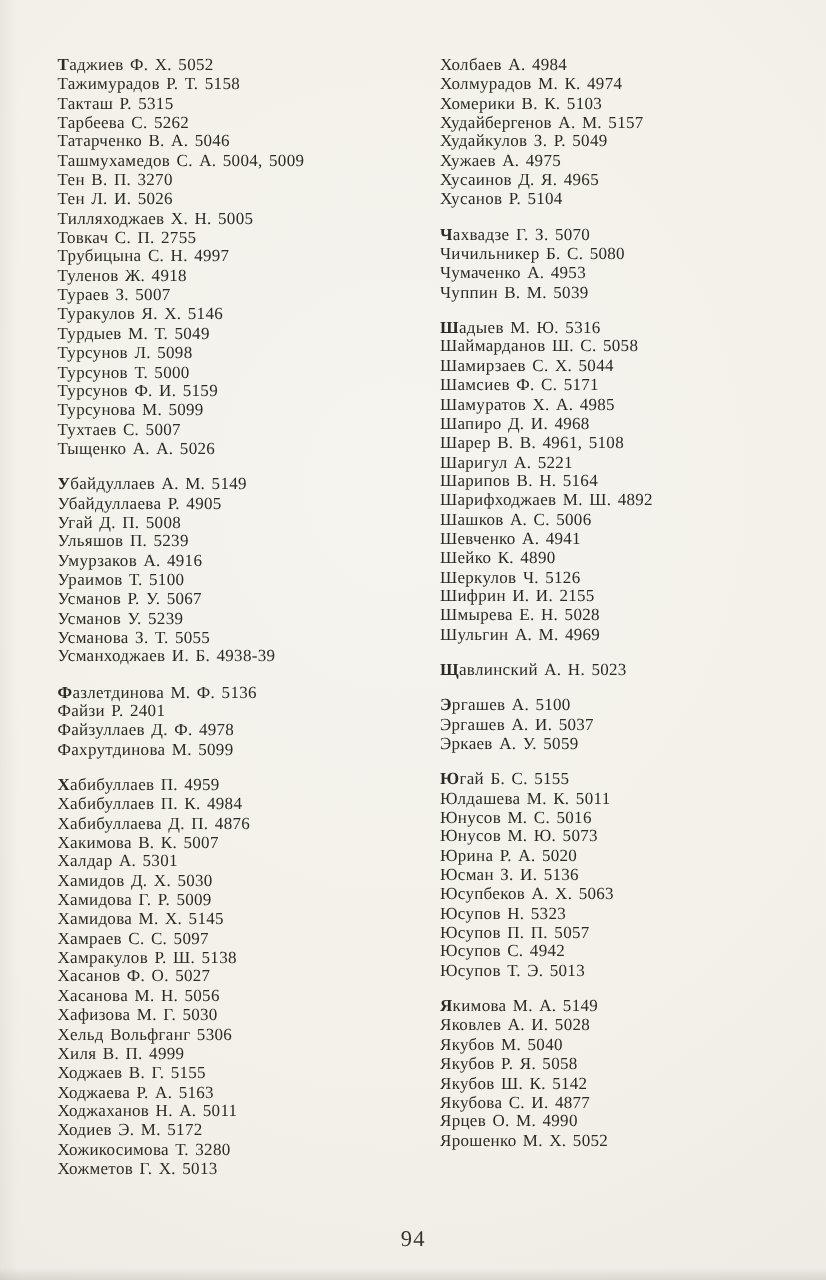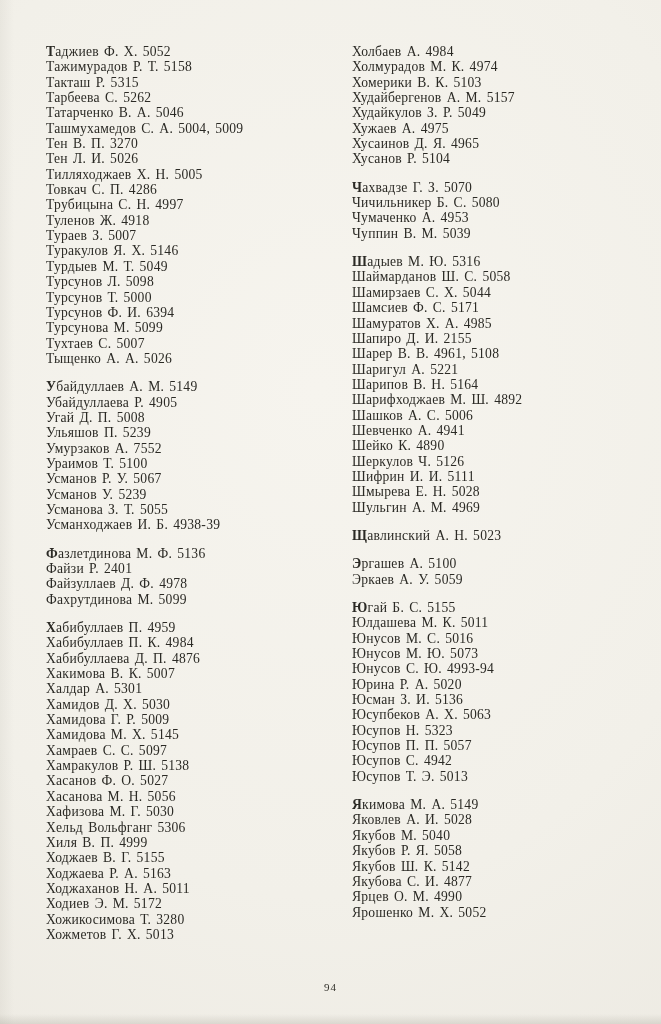--- a/index.html
+++ b/index.html
@@ -52,59 +52,59 @@
   .col-right { left: 352px; }
   .group { margin: 0 0 13px 0; }
   .entry { height: 15.35px; }
   .entry b { font-weight: bold; }
   .page-number {
     position: absolute;
     top: 981px;
     left: 0;
     right: 0;
     text-align: center;
-    font-size: 11px;
+    font-size: 18px;
     letter-spacing: 1px;
     color: #34332d;
   }
 </style>
 </head>
 <body>
 
 <div class="page">
   <div class="col col-left" id="col-0">
       <div class="group">
         <div class="entry"><b>Т</b>аджиев Ф. Х. 5052</div>
         <div class="entry">Тажимурадов Р. Т. 5158</div>
         <div class="entry">Такташ Р. 5315</div>
         <div class="entry">Тарбеева С. 5262</div>
         <div class="entry">Татарченко В. А. 5046</div>
         <div class="entry">Ташмухамедов С. А. 5004, 5009</div>
         <div class="entry">Тен В. П. 3270</div>
         <div class="entry">Тен Л. И. 5026</div>
         <div class="entry">Тилляходжаев Х. Н. 5005</div>
-        <div class="entry">Товкач С. П. 4286</div>
+        <div class="entry">Товкач С. П. 2755</div>
         <div class="entry">Трубицына С. Н. 4997</div>
         <div class="entry">Туленов Ж. 4918</div>
         <div class="entry">Тураев З. 5007</div>
         <div class="entry">Туракулов Я. Х. 5146</div>
         <div class="entry">Турдыев М. Т. 5049</div>
         <div class="entry">Турсунов Л. 5098</div>
         <div class="entry">Турсунов Т. 5000</div>
-        <div class="entry">Турсунов Ф. И. 6394</div>
+        <div class="entry">Турсунов Ф. И. 5159</div>
         <div class="entry">Турсунова М. 5099</div>
         <div class="entry">Тухтаев С. 5007</div>
         <div class="entry">Тыщенко А. А. 5026</div>
       </div>
       <div class="group">
         <div class="entry"><b>У</b>байдуллаев А. М. 5149</div>
         <div class="entry">Убайдуллаева Р. 4905</div>
         <div class="entry">Угай Д. П. 5008</div>
         <div class="entry">Ульяшов П. 5239</div>
-        <div class="entry">Умурзаков А. 7552</div>
+        <div class="entry">Умурзаков А. 4916</div>
         <div class="entry">Ураимов Т. 5100</div>
         <div class="entry">Усманов Р. У. 5067</div>
         <div class="entry">Усманов У. 5239</div>
         <div class="entry">Усманова З. Т. 5055</div>
         <div class="entry">Усманходжаев И. Б. 4938-39</div>
       </div>
       <div class="group">
         <div class="entry"><b>Ф</b>азлетдинова М. Ф. 5136</div>
         <div class="entry">Файзи Р. 2401</div>
         <div class="entry">Файзуллаев Д. Ф. 4978</div>
@@ -150,46 +150,46 @@
         <div class="entry">Чичильникер Б. С. 5080</div>
         <div class="entry">Чумаченко А. 4953</div>
         <div class="entry">Чуппин В. М. 5039</div>
       </div>
       <div class="group">
         <div class="entry"><b>Ш</b>адыев М. Ю. 5316</div>
         <div class="entry">Шаймарданов Ш. С. 5058</div>
         <div class="entry">Шамирзаев С. Х. 5044</div>
         <div class="entry">Шамсиев Ф. С. 5171</div>
         <div class="entry">Шамуратов Х. А. 4985</div>
-        <div class="entry">Шапиро Д. И. 2155</div>
+        <div class="entry">Шапиро Д. И. 4968</div>
         <div class="entry">Шарер В. В. 4961, 5108</div>
         <div class="entry">Шаригул А. 5221</div>
         <div class="entry">Шарипов В. Н. 5164</div>
         <div class="entry">Шарифходжаев М. Ш. 4892</div>
         <div class="entry">Шашков А. С. 5006</div>
         <div class="entry">Шевченко А. 4941</div>
         <div class="entry">Шейко К. 4890</div>
         <div class="entry">Шеркулов Ч. 5126</div>
-        <div class="entry">Шифрин И. И. 5111</div>
+        <div class="entry">Шифрин И. И. 2155</div>
         <div class="entry">Шмырева Е. Н. 5028</div>
         <div class="entry">Шульгин А. М. 4969</div>
       </div>
       <div class="group">
         <div class="entry"><b>Щ</b>авлинский А. Н. 5023</div>
       </div>
       <div class="group">
         <div class="entry"><b>Э</b>ргашев А. 5100</div>
+        <div class="entry">Эргашев А. И. 5037</div>
         <div class="entry">Эркаев А. У. 5059</div>
       </div>
       <div class="group">
         <div class="entry"><b>Ю</b>гай Б. С. 5155</div>
         <div class="entry">Юлдашева М. К. 5011</div>
         <div class="entry">Юнусов М. С. 5016</div>
         <div class="entry">Юнусов М. Ю. 5073</div>
-        <div class="entry">Юнусов С. Ю. 4993-94</div>
         <div class="entry">Юрина Р. А. 5020</div>
         <div class="entry">Юсман З. И. 5136</div>
         <div class="entry">Юсупбеков А. Х. 5063</div>
         <div class="entry">Юсупов Н. 5323</div>
         <div class="entry">Юсупов П. П. 5057</div>
         <div class="entry">Юсупов С. 4942</div>
         <div class="entry">Юсупов Т. Э. 5013</div>
       </div>
       <div class="group">
         <div class="entry"><b>Я</b>кимова М. А. 5149</div>

